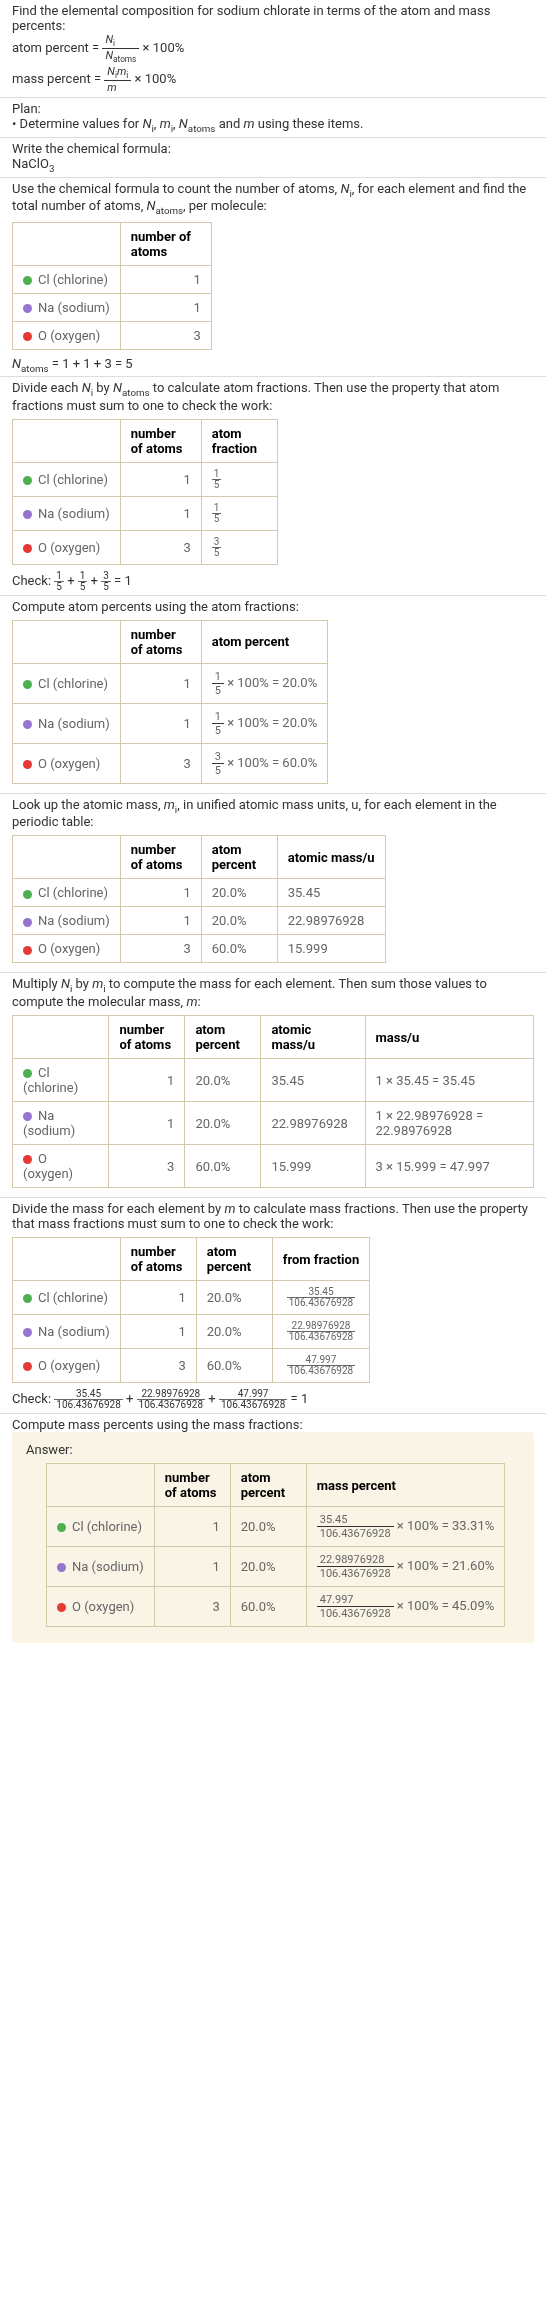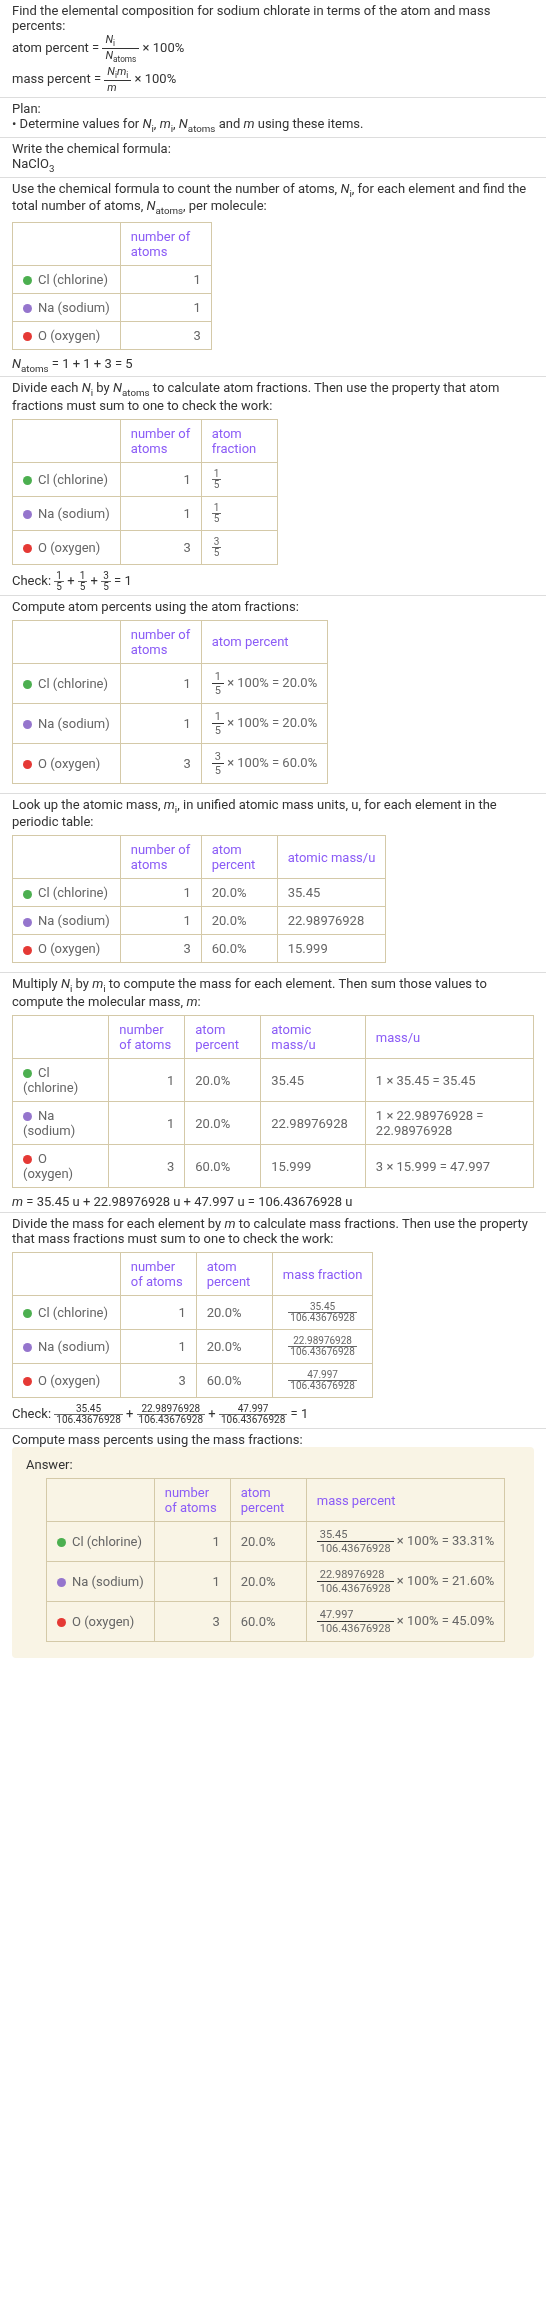--- a/index.html
+++ b/index.html
@@ -45,21 +45,22 @@
   border: 1px solid #d4c9a8;
   padding: 6px 10px;
   text-align: left;
   font-size: 13px;
   font-weight: normal;
   color: #666;
   vertical-align: middle;
 }
 th {
   background: #fff;
-  color: #8b5cf6;
+  color: #000000;
+  font-weight: bold;
 }
 td.num-col {
   text-align: right;
 }
 .dot {
   display: inline-block;
   width: 9px;
   height: 9px;
   border-radius: 50%;
   margin-right: 6px;
@@ -280,34 +281,33 @@
         </tr>
     <tr>
           <td><span class="dot dot-o"></span><span>O (oxygen)</span></td>
           <td class="num-col">3</td>
           <td>60.0%</td>
           <td>15.999</td>
           <td>3 × 15.999 = 47.997</td>
         </tr>
   </tbody>
     </table>
-  <div><i>m</i><span> = 35.45 u + 22.98976928 u + 47.997 u = 106.43676928 u</span></div>
 </div>
 
 <div class="section">
   <div>
     <span>Divide the mass for each element by </span><i>m</i><span> to calculate mass fractions. Then use the property that mass fractions must sum to one to check the work:</span>
   </div>
   <table>
     <tbody>
         <tr>
           <th></th>
           <th style="width:55px">number of atoms</th>
           <th style="width:55px">atom percent</th>
-          <th>mass fraction</th>
+          <th>from fraction</th>
         </tr>
     <tr>
           <td><span class="dot dot-cl"></span><span>Cl (chlorine)</span></td>
           <td class="num-col">1</td>
           <td>20.0%</td>
           <td style="text-align:center"><span class="small-frac"><span class="n">35.45</span><span class="d">106.43676928</span></span></td>
         </tr>
     <tr>
           <td><span class="dot dot-na"></span><span>Na (sodium)</span></td>
           <td class="num-col">1</td>

